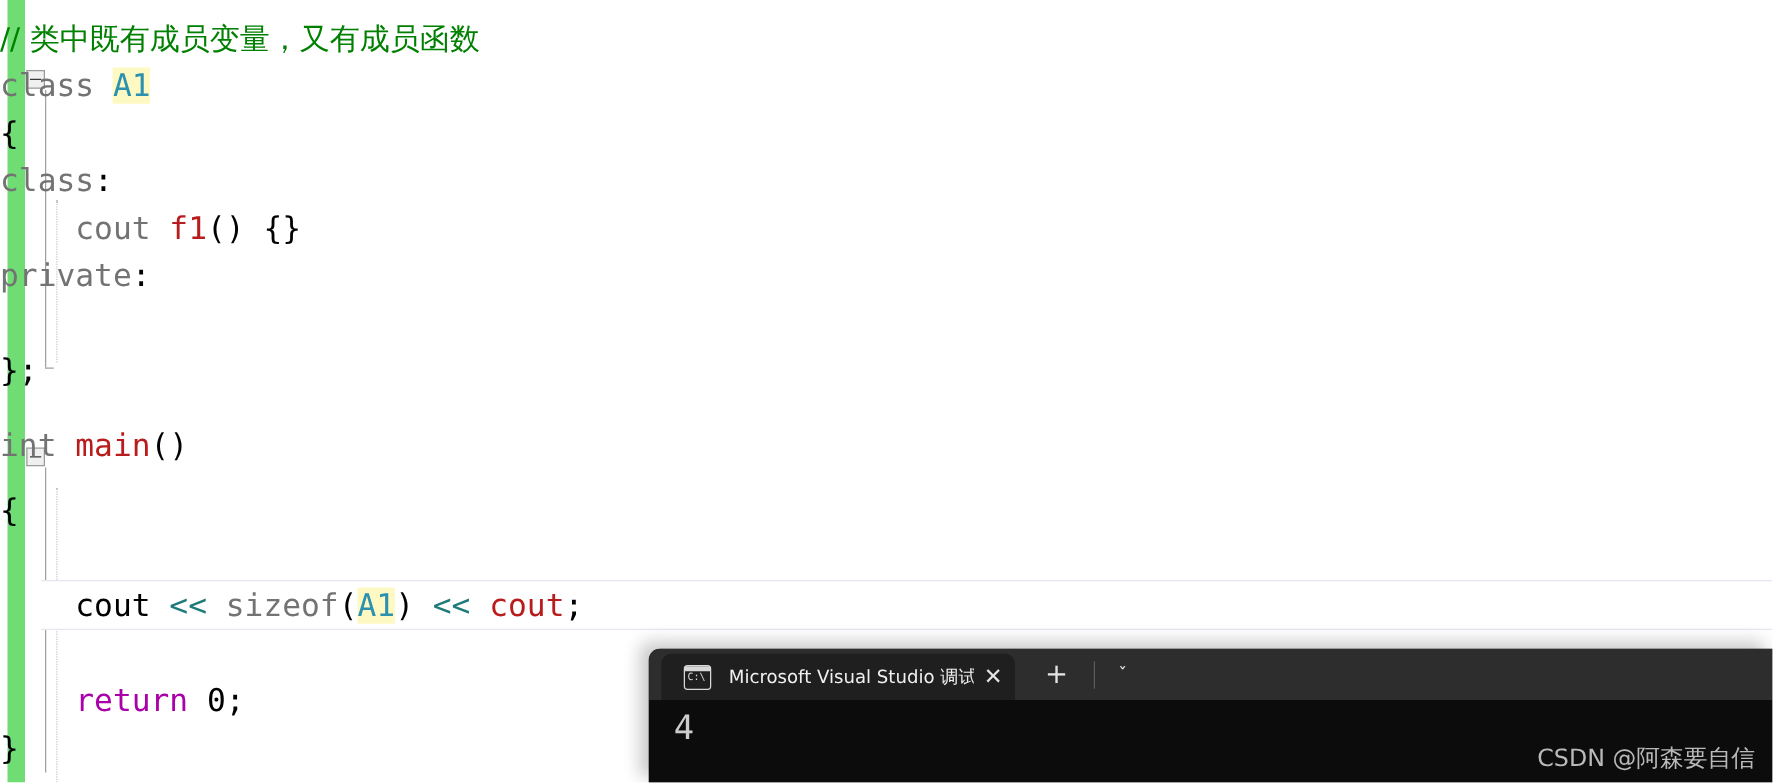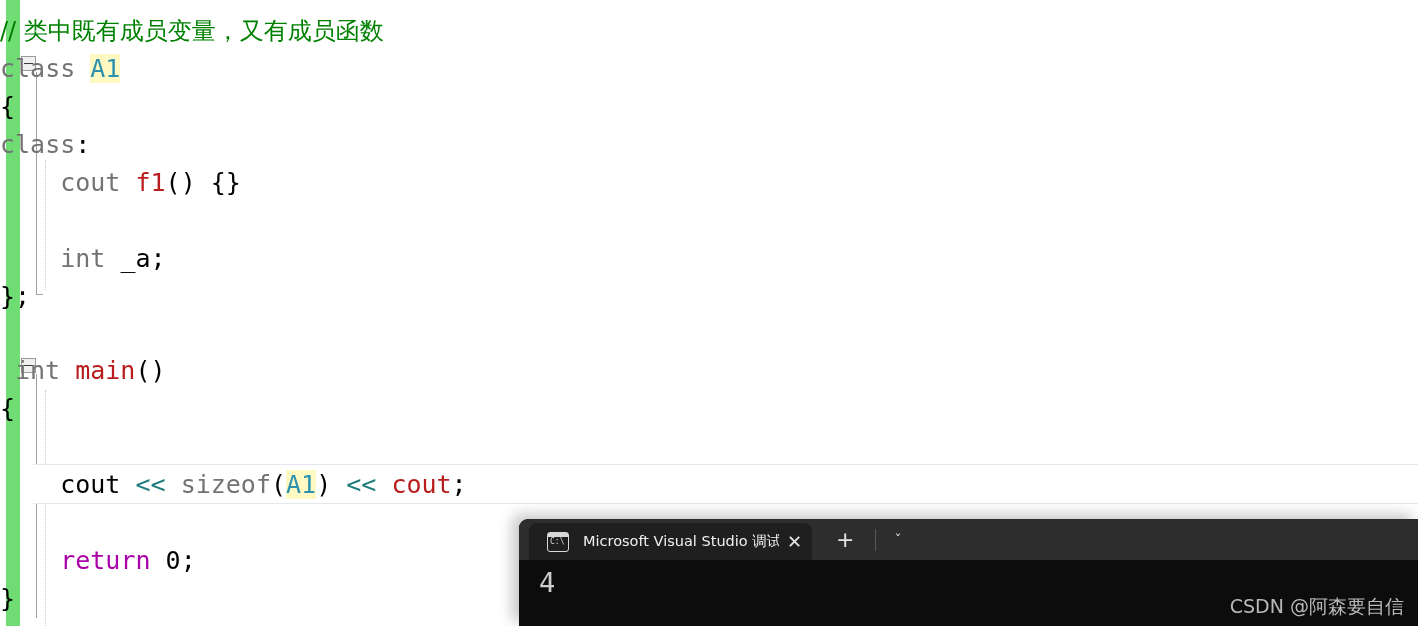--- a/index.html
+++ b/index.html
@@ -263,28 +263,28 @@
     <div class="line" style="top:12px;"><span class="txt"><span class="cmt">// 类中既有成员变量，又有成员函数</span></span></div>
 
     <div class="line" style="top:50px;"><span class="txt"><span class="kw">class </span><span class="typ-hl">A1</span></span></div>
 
     <div class="line" style="top:88px;"><span class="txt"><span class="id">{</span></span></div>
 
     <div class="line" style="top:126px;"><span class="txt"><span class="kw">class</span><span class="id">:</span></span></div>
 
     <div class="line" style="top:164px;"><span class="txt">    <span class="kw">cout </span><span class="fn">f1</span><span class="id">() {}</span></span></div>
 
-
-    <div class="line" style="top:240px;"><span class="txt">    <span class="kw">int </span><span class="id">_a;</span></span></div>
+    <div class="line" style="top:202px;"><span class="txt"><span class="kw">private</span><span class="id">:</span></span></div>
+
 
     <div class="line" style="top:278px;"><span class="txt"><span class="id">};</span></span></div>
 
     <div class="line" style="top:316px;"><span class="txt"></span></div>
 
-    <div class="line" style="top:352px;margin-left:15px;"><span class="txt"><span class="kw">int </span><span class="fn">main</span><span class="id">()</span></span></div>
+    <div class="line" style="top:338px;"><span class="txt"><span class="kw">int </span><span class="fn">main</span><span class="id">()</span></span></div>
 
     <div class="line" style="top:390px;"><span class="txt"><span class="id">{</span></span></div>
 
     <div class="line" style="top:428px;"><span class="txt"></span></div>
 
     <div class="line" style="top:466px;"><span class="txt">    <span class="id">cout </span><span class="op">&lt;&lt; </span><span class="kw">sizeof</span><span class="id">(</span><span class="typ-hl">A1</span><span class="id">) </span><span class="op">&lt;&lt; </span><span class="fn">cout</span><span class="id">;</span></span></div>
 
     <div class="line" style="top:504px;"><span class="txt"></span></div>
 
     <div class="line" style="top:542px;"><span class="txt">    <span class="ret">return </span><span class="id">0;</span></span></div>

